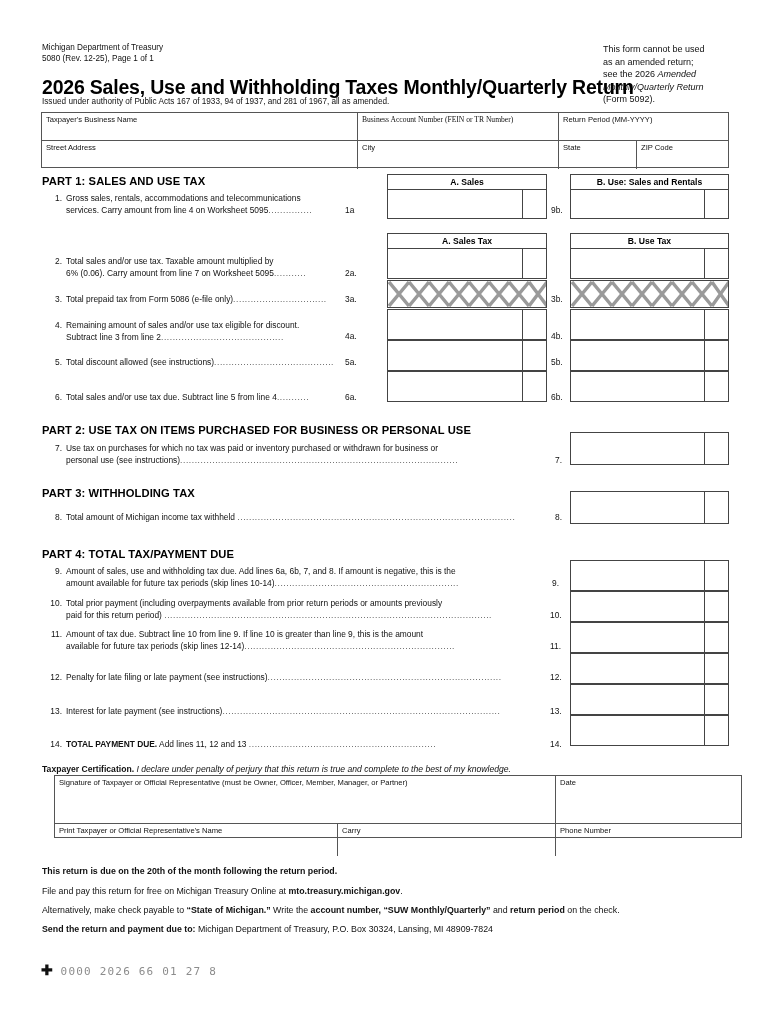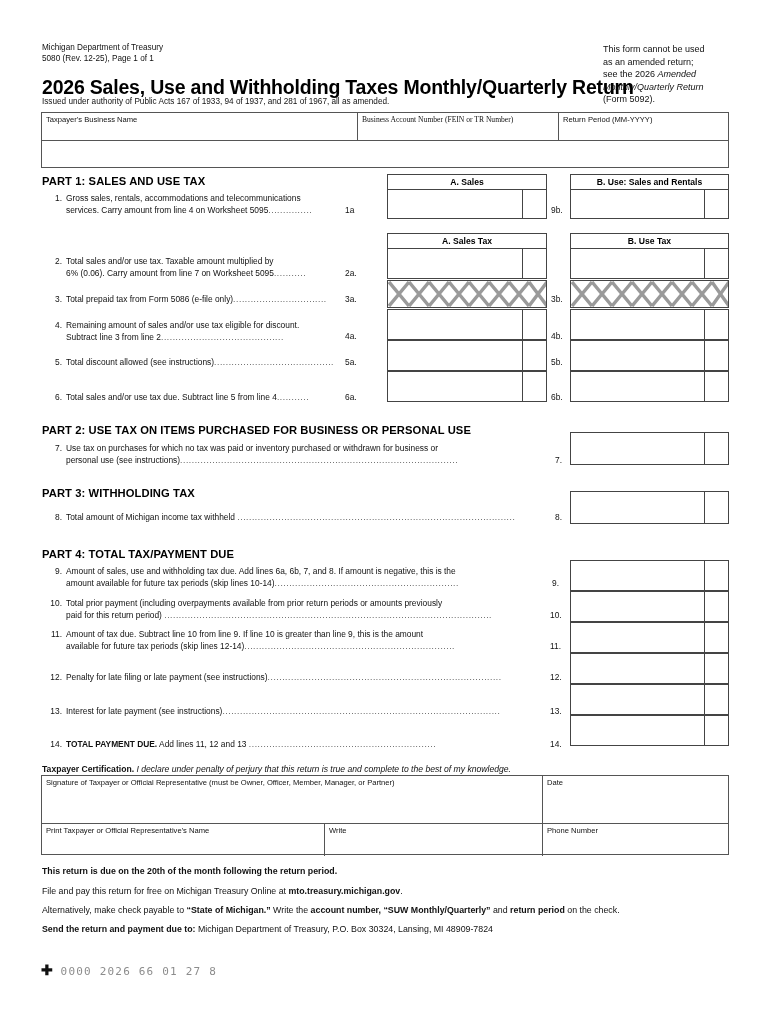--- a/index.html
+++ b/index.html
@@ -154,22 +154,22 @@
     position: absolute;
     left: 42px; top: 764px;
     font-size: 8.6px;
     color: #111;
   }
   .certline b { font-weight: bold; }
   .certline i { font-style: italic; }
 
   .certbox {
     position: absolute;
-    left: 41px; top: 775px;
-    width: 688px; height: 80px;
+    left: 54px; top: 775px;
+    width: 688px; height: 63px;
     border: 1px solid #555;
     box-sizing: border-box;
   }
   .certrow {
     position: absolute;
     left: 0; width: 100%;
     box-sizing: border-box;
   }
   .certrow.c1 { top: 0; height: 48px; border-bottom: 1px solid #555; }
   .certrow.c2 { top: 48px; height: 32px; }
@@ -231,20 +231,29 @@
   <div class="form-title">2026 Sales, Use and Withholding Taxes Monthly/Quarterly Return</div>
   <div class="issued">Issued under authority of Public Acts 167 of 1933, 94 of 1937, and 281 of 1967, all as amended.</div>
 
   <div class="idbox">
     <div class="idrow r1">
       <div class="idcell" style="left:0; width:315px;">Taxpayer's Business Name</div>
       <div class="vdiv" style="left:315px;"></div>
       <div class="idcell" style="left:316px; width:200px;font-family:Liberation Serif, serif;">Business Account Number (FEIN or TR Number)</div>
       <div class="vdiv" style="left:516px;"></div>
       <div class="idcell" style="left:517px; width:169px;">Return Period (MM-YYYY)</div>
+    </div>
+    <div class="idrow r2">
+      <div class="idcell" style="left:0; width:315px;">Street Address</div>
+      <div class="vdiv" style="left:315px;"></div>
+      <div class="idcell" style="left:316px; width:200px;">City</div>
+      <div class="vdiv" style="left:516px;"></div>
+      <div class="idcell" style="left:517px; width:77px;">State</div>
+      <div class="vdiv" style="left:594px;"></div>
+      <div class="idcell" style="left:595px; width:91px;">ZIP Code</div>
     </div>
   </div>
 
   <div class="part-head" style="left:42px; top:175px;">PART 1: SALES AND USE TAX</div>
 
   <div class="colhead" style="left:387px; top:174px; width:160px;">A. Sales</div>
   <div class="colhead" style="left:570px; top:174px; width:159px;">B. Use: Sales and Rentals</div>
   <div class="colhead" style="left:387px; top:233px; width:160px;">A. Sales Tax</div>
   <div class="colhead" style="left:570px; top:233px; width:159px;">B. Use Tax</div>
 
@@ -468,21 +477,21 @@
   </div>
   <div class="certbox">
     <div class="certrow c1">
       <div class="certcell" style="left:0; width:500px;">Signature of Taxpayer or Official Representative (must be Owner, Officer, Member, Manager, or Partner)</div>
       <div class="vdiv" style="left:500px;"></div>
       <div class="certcell" style="left:501px; width:185px;">Date</div>
     </div>
     <div class="certrow c2">
       <div class="certcell" style="left:0; width:282px;">Print Taxpayer or Official Representative's Name</div>
       <div class="vdiv" style="left:282px;"></div>
-      <div class="certcell" style="left:283px; width:217px;">Write</div>
+      <div class="certcell" style="left:283px; width:217px;">Carry</div>
       <div class="vdiv" style="left:500px;"></div>
       <div class="certcell" style="left:501px; width:185px;">Phone Number</div>
     </div>
   </div>
 
   <div class="instr" style="top:865px;">
     <b>This return is due on the 20th of the month following the return period.</b>
   </div>
   <div class="instr" style="top:885px;">
     <span>File and pay this return for free on Michigan Treasury Online at </span><b>mto.treasury.michigan.gov</b><span>.</span>

